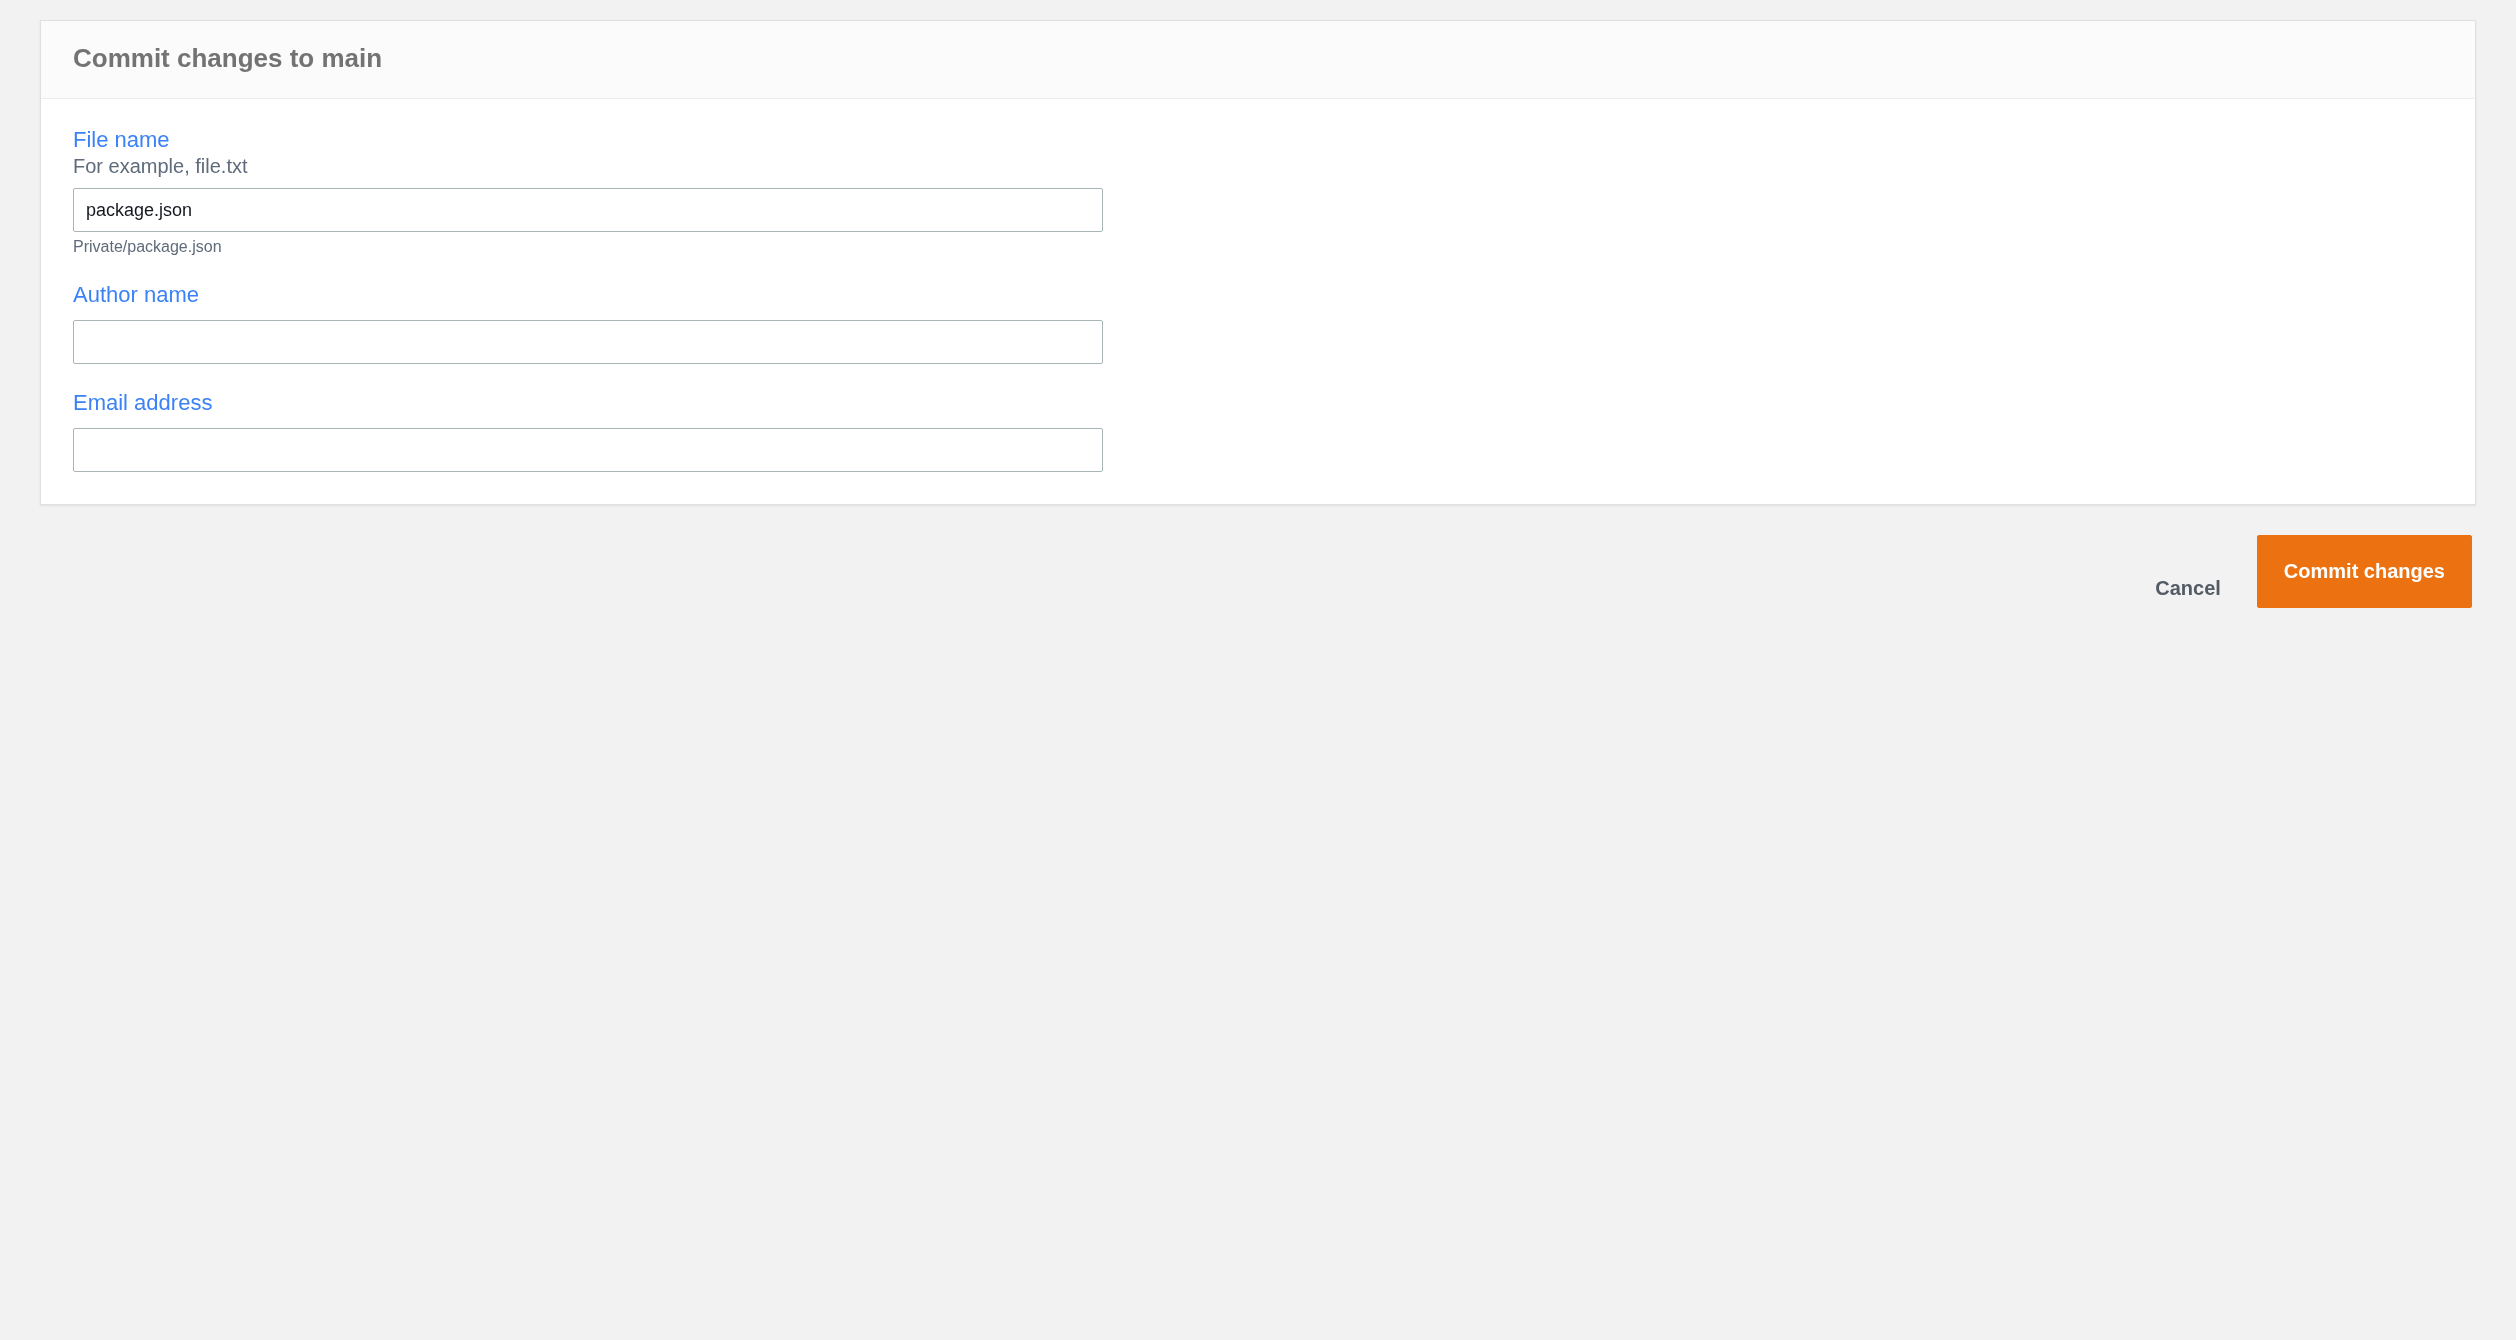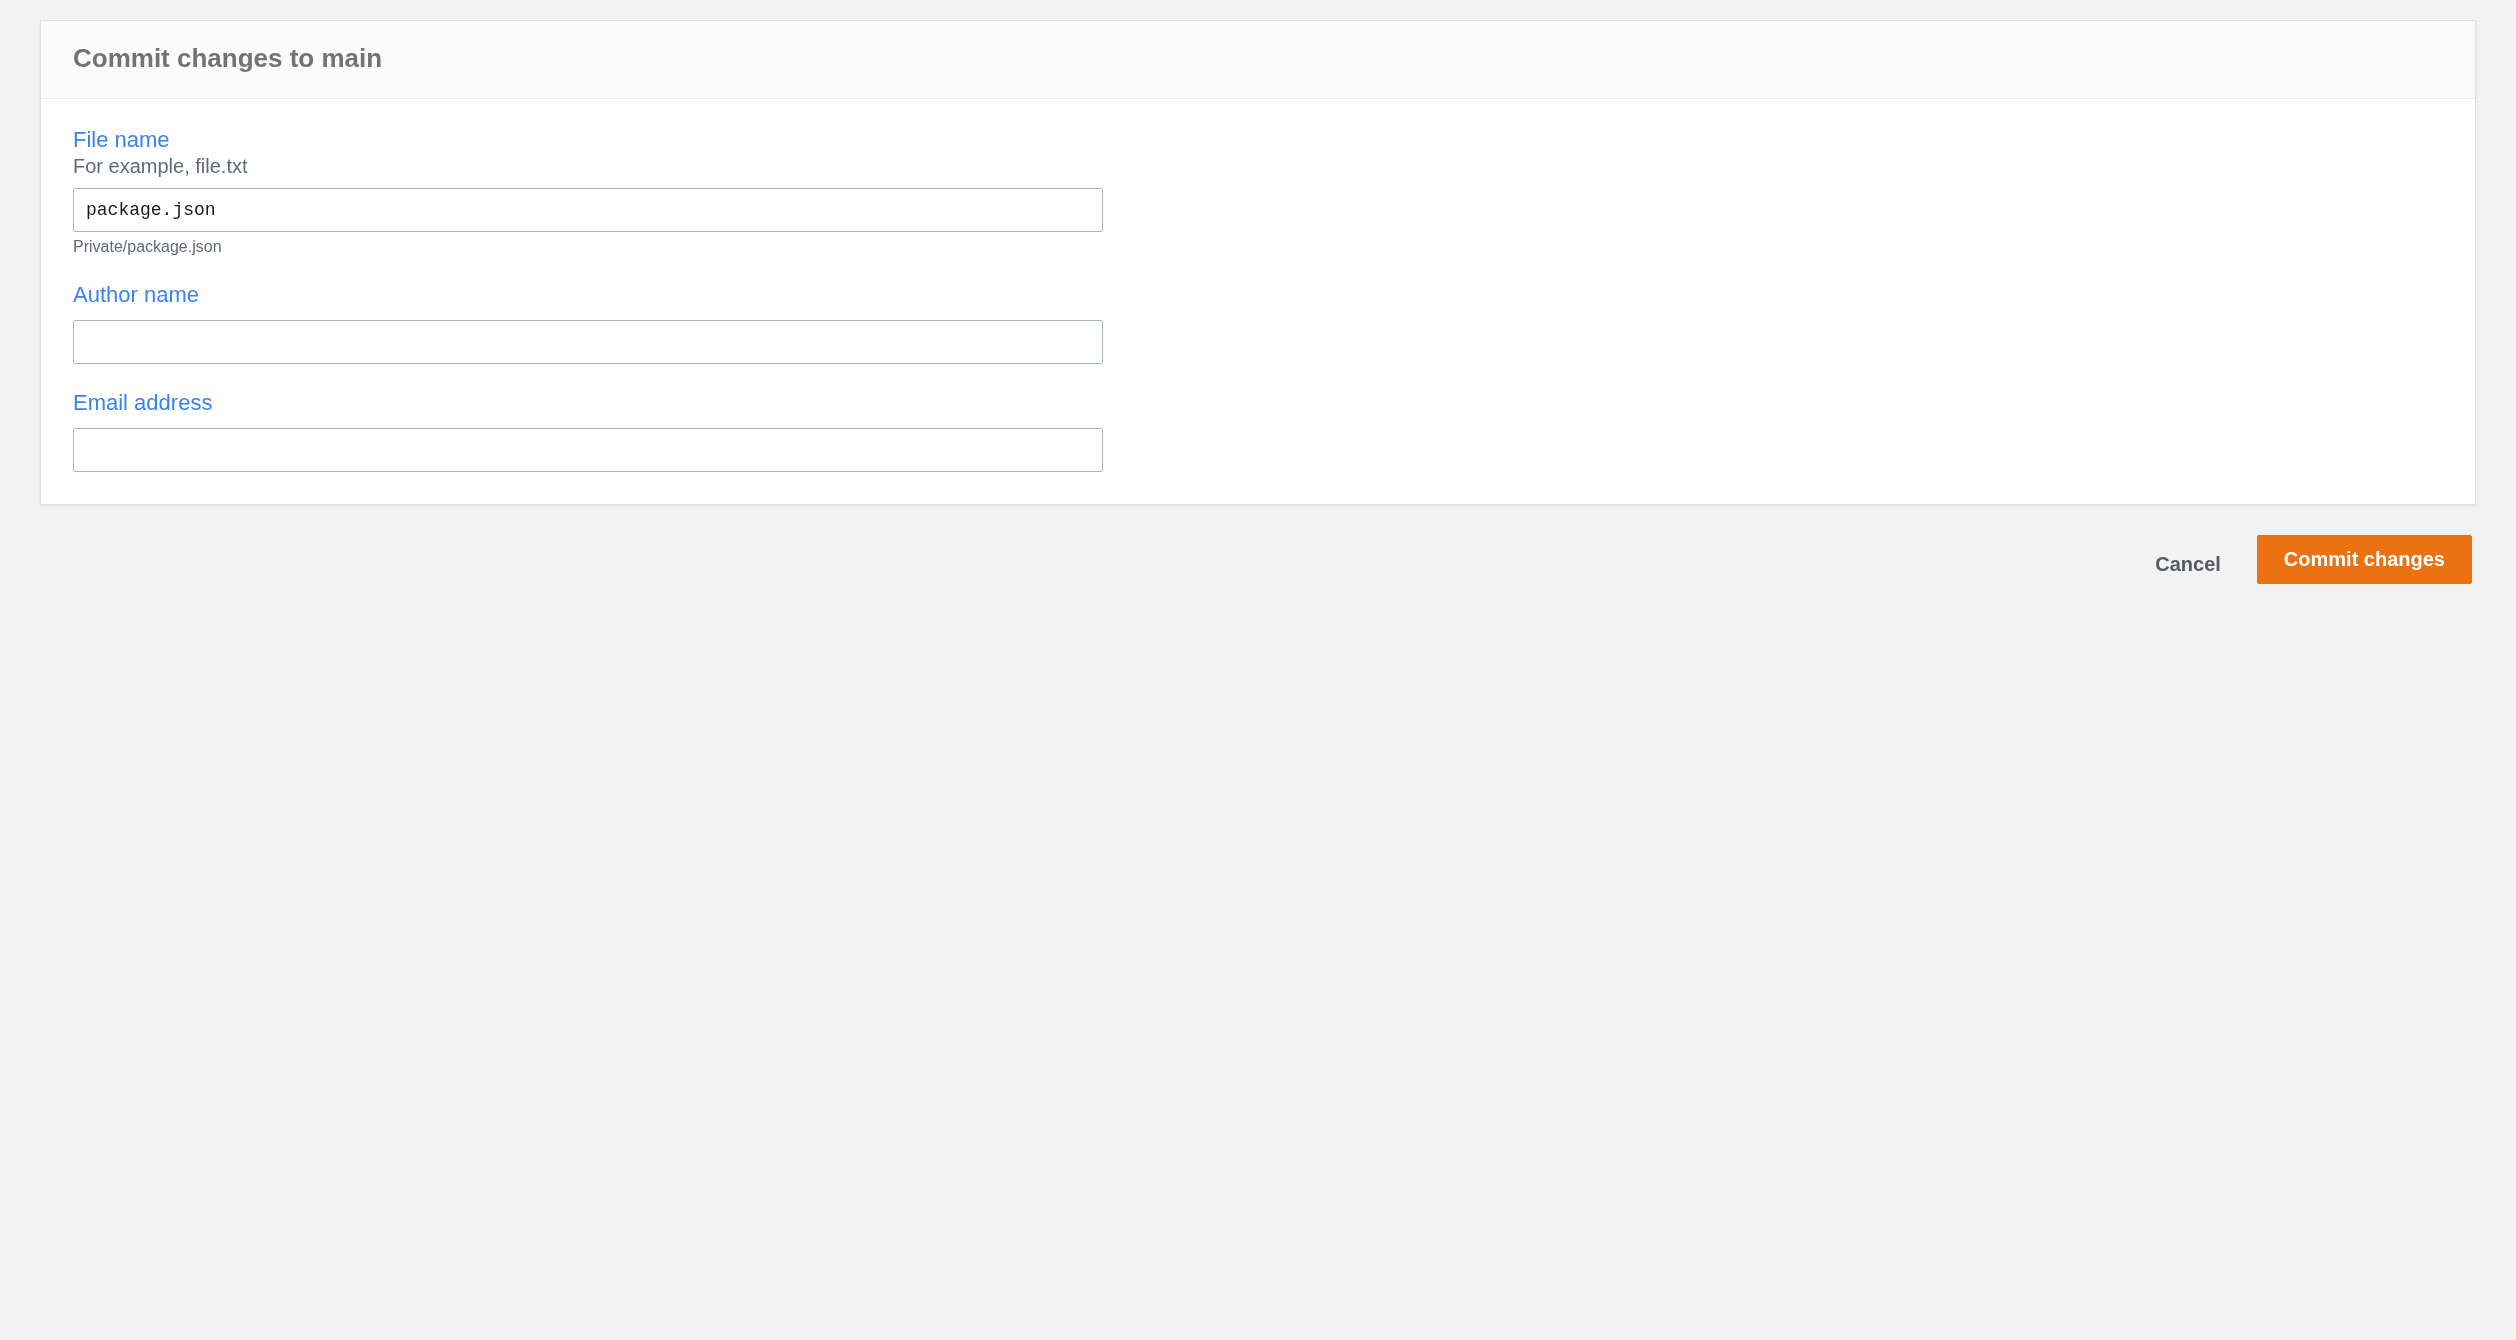--- a/index.html
+++ b/index.html
@@ -55,21 +55,21 @@
     font-size: 16px;
     color: #5f6b7a;
     margin-top: 6px;
   }
   input[type="text"], textarea {
     width: 100%;
     font-size: 18px;
     padding: 8px 12px;
     border: 1px solid #aab7b8;
     border-radius: 2px;
-    font-family: Liberation Mono, monospace;
+    font-family: Liberation Sans, sans-serif;
     color: #16191f;
     background: #fff;
   }
   input[type="text"] { height: 44px; }
   textarea { height: 104px; resize: both; }
   .footer-actions {
     display: flex;
     justify-content: flex-end;
     align-items: flex-end;
     gap: 28px;
@@ -83,21 +83,21 @@
     color: #545b64;
     cursor: pointer;
     padding: 8px 8px;
   }
   .btn-primary {
     background: #ec7211;
     border: 1px solid #ec7211;
     color: #ffffff;
     font-size: 20px;
     font-weight: 700;
-    padding: 12px 26px;
+    padding: 24px 26px;
     cursor: pointer;
     border-radius: 2px;
   }
 </style>
 </head>
 <body>
 
 <div class="panel">
   <div class="panel-header">
     <h1 class="panel-title">Commit changes to main</h1>

